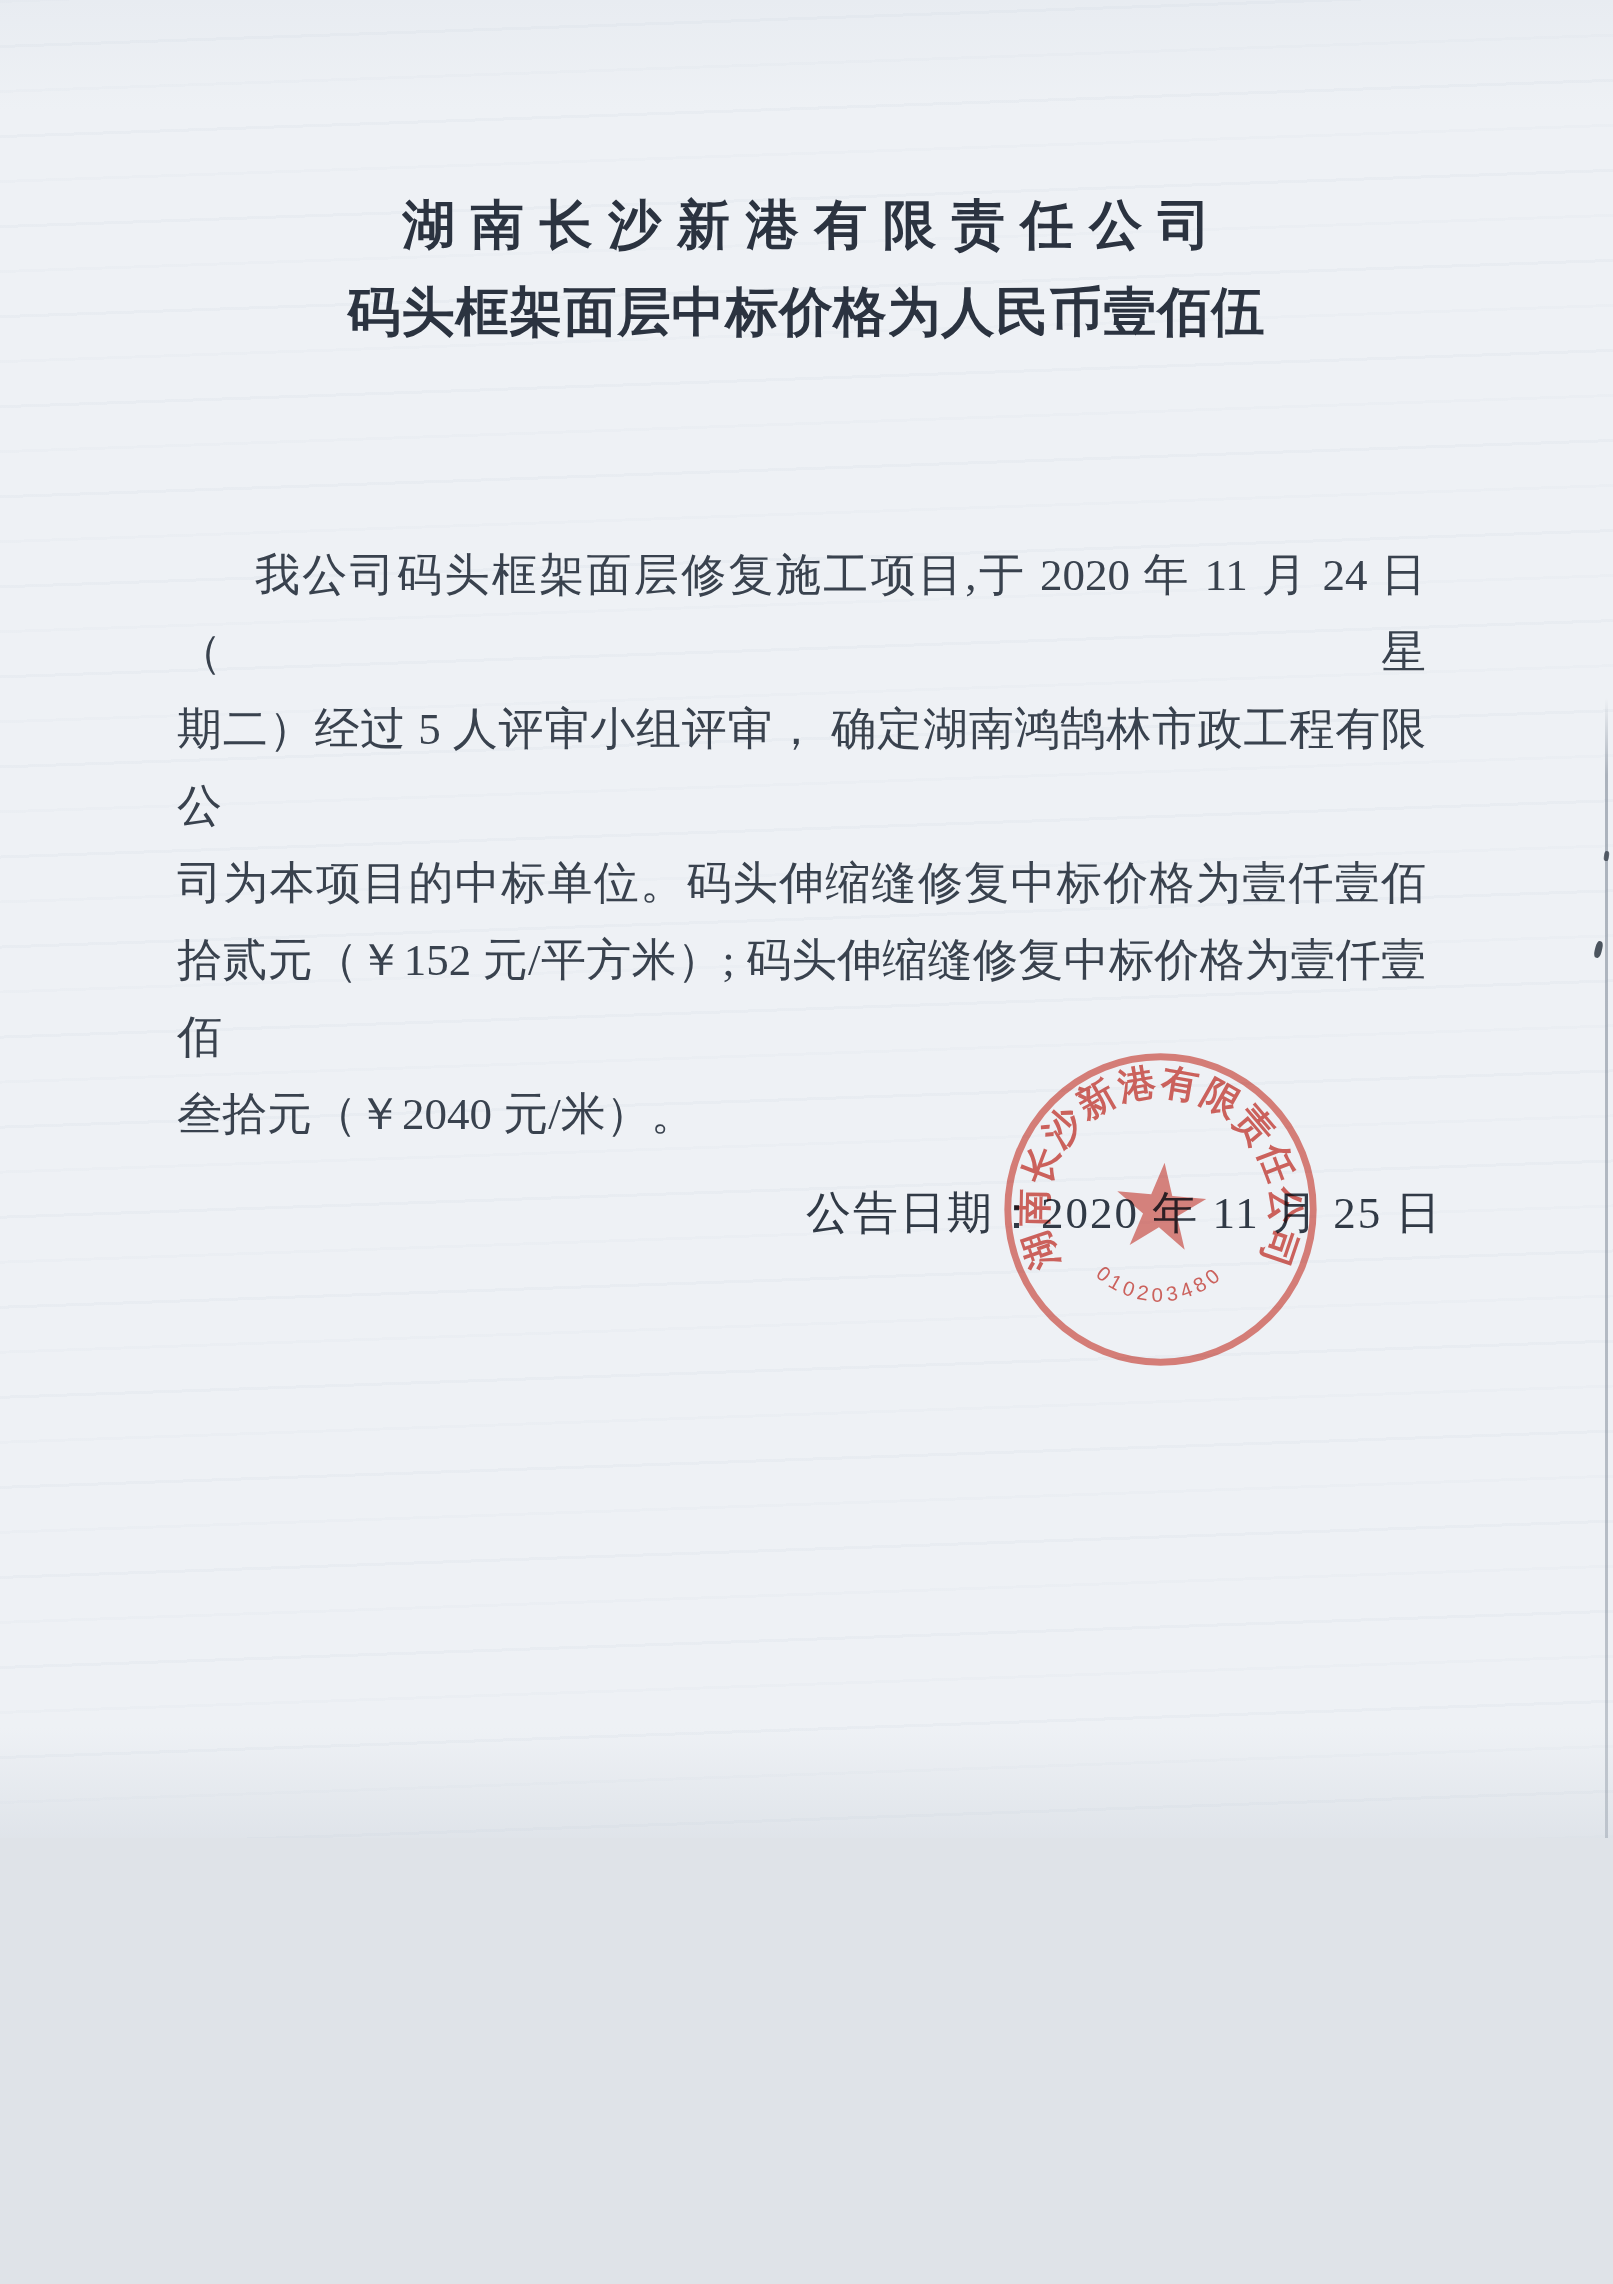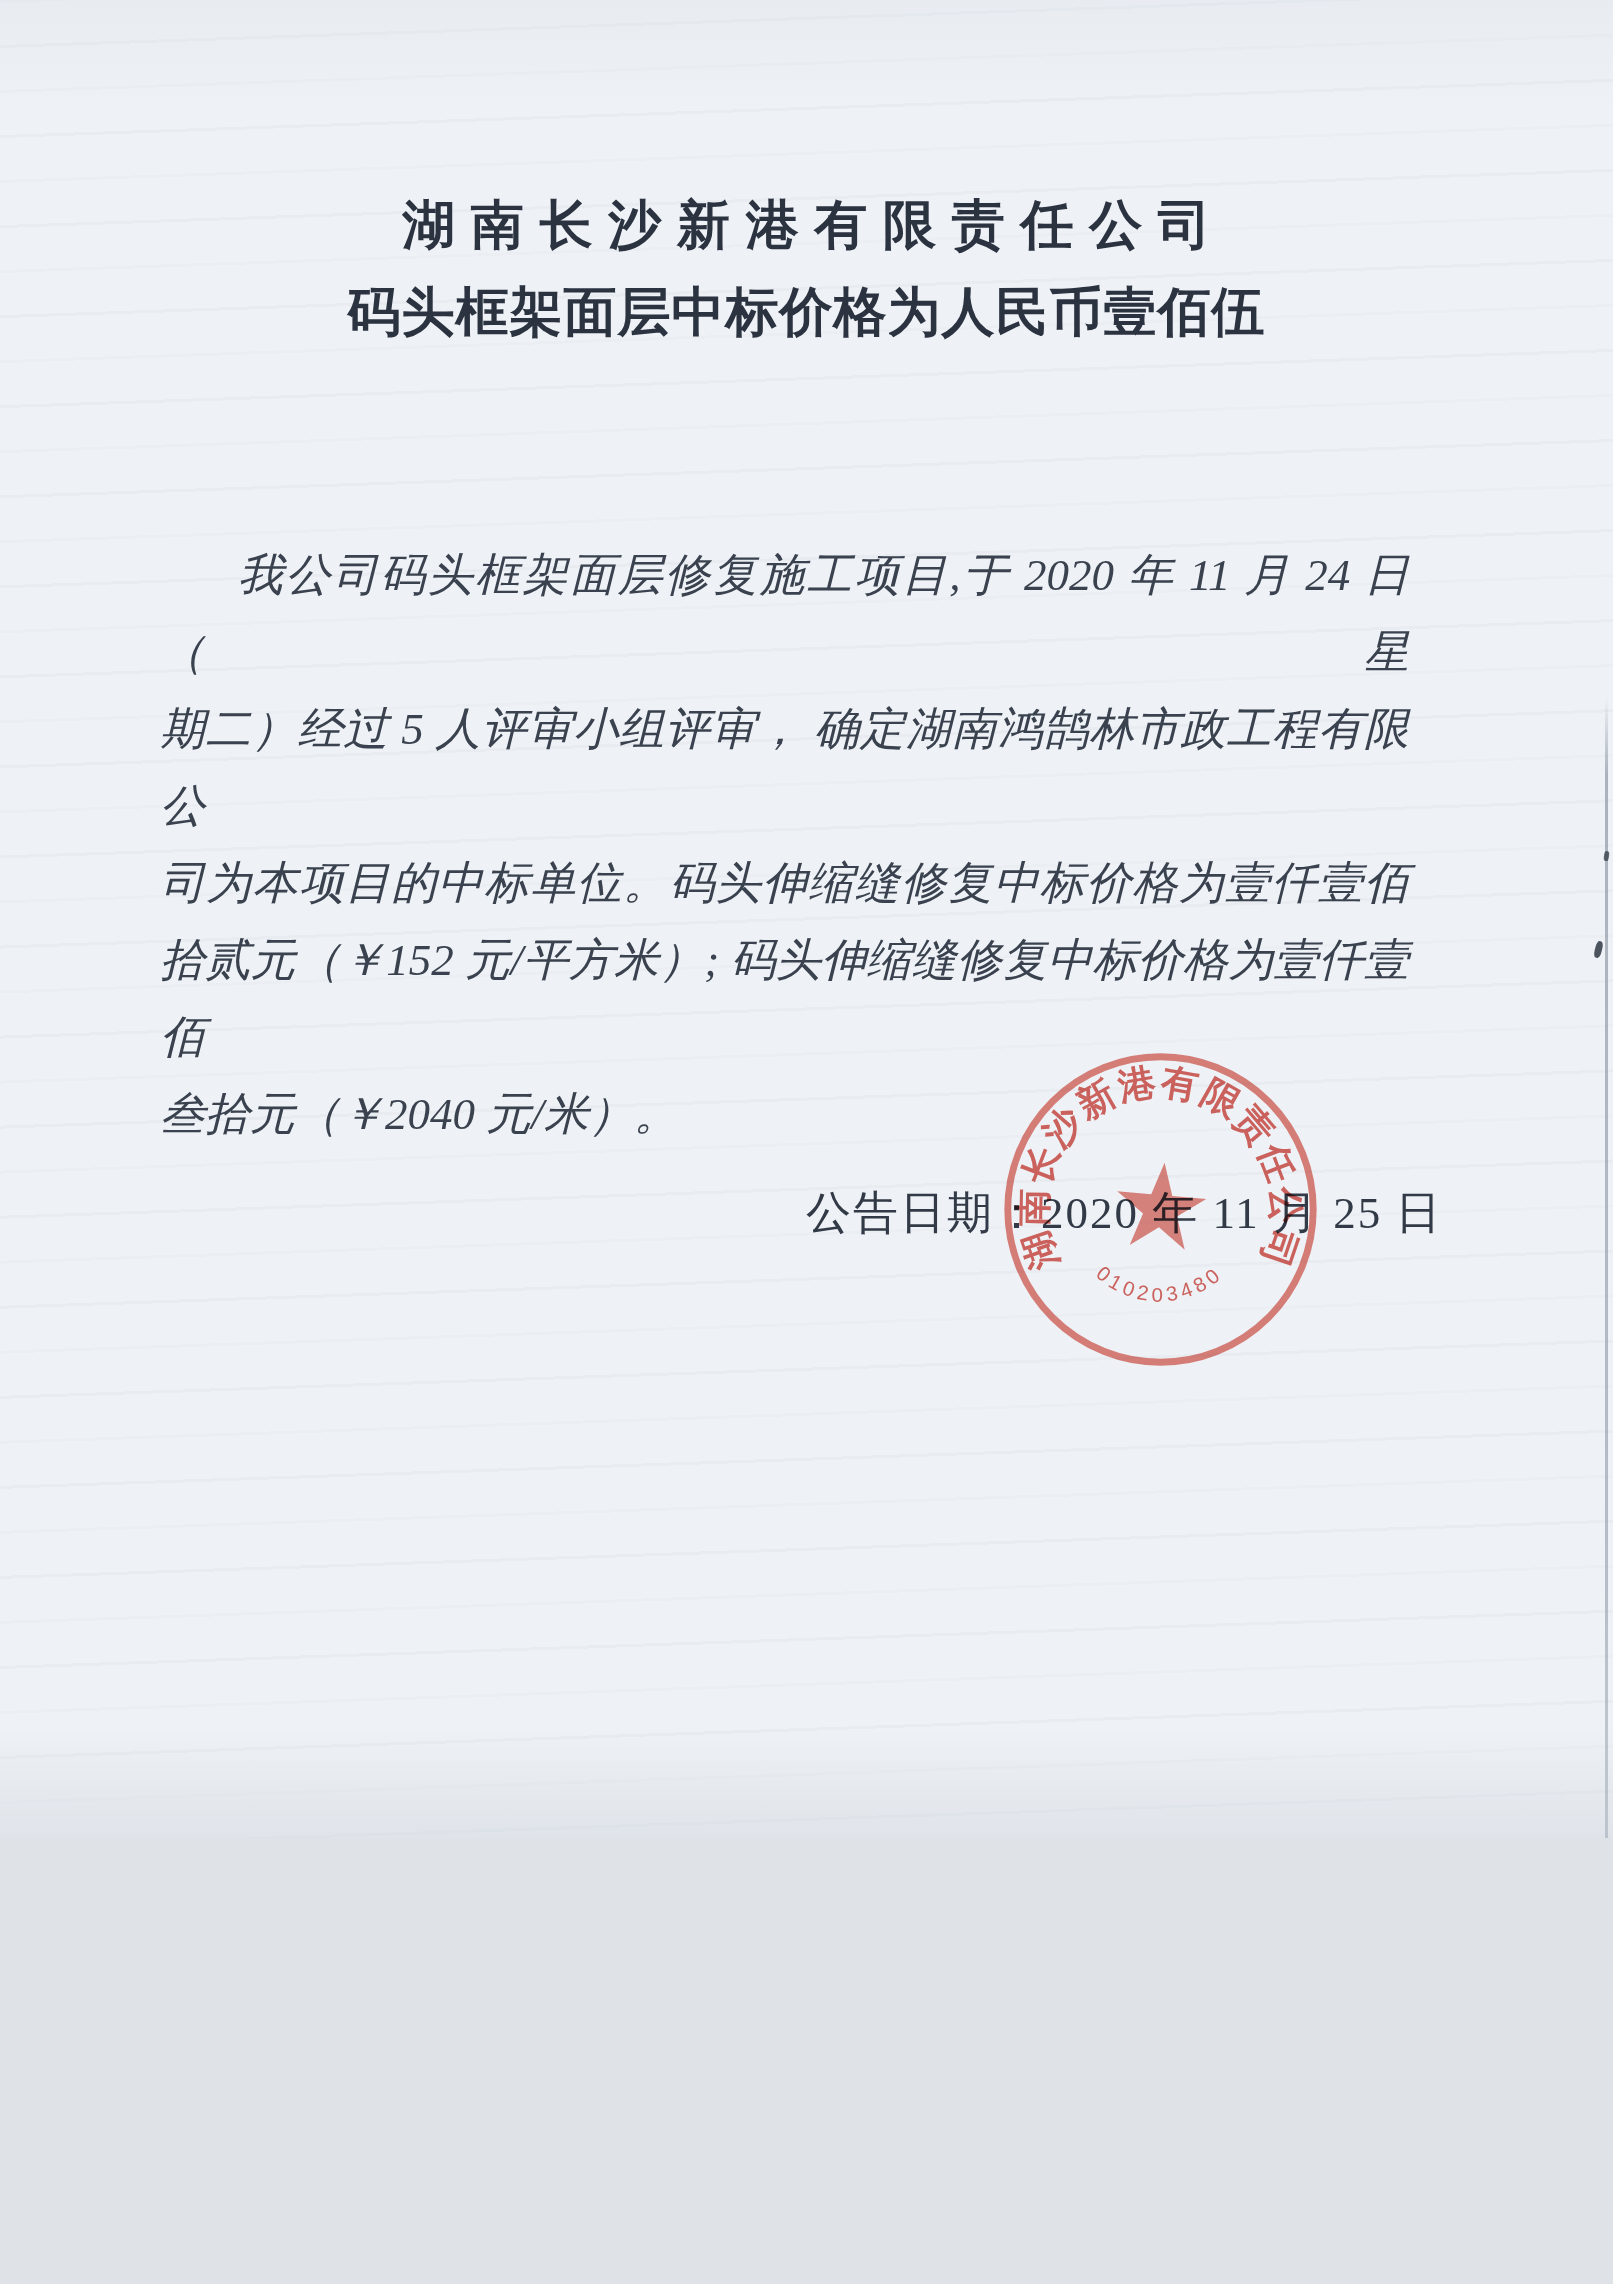--- a/index.html
+++ b/index.html
@@ -22,24 +22,23 @@
   .title{
     position:absolute;left:0;width:100%;
     text-align:center;margin:0;
     font-size:53px;line-height:61px;font-weight:700;
     color:#2b3340;
     font-family:"Liberation Serif","DejaVu Serif",serif;
   }
   .t1{top:195px;letter-spacing:15.7px;padding-left:15.7px;box-sizing:border-box;}
   .t2{top:282px;letter-spacing:1px;}
   .body-block{
-    position:absolute;left:160px;top:537px;width:1249px;
+    position:absolute;left:177px;top:537px;width:1249px;
     font-size:45px;line-height:77px;
     color:#39424e;
-    font-style:italic;
   }
   .body-line{white-space:nowrap;}
   .fill{white-space:normal;text-align:justify;text-align-last:justify;}
   .indent{text-indent:78px;}
   .date-line{
     position:absolute;left:806px;top:1187px;
     font-size:45px;line-height:53px;color:#313a46;
     letter-spacing:2px;white-space:nowrap;
   }
   .stamp{

